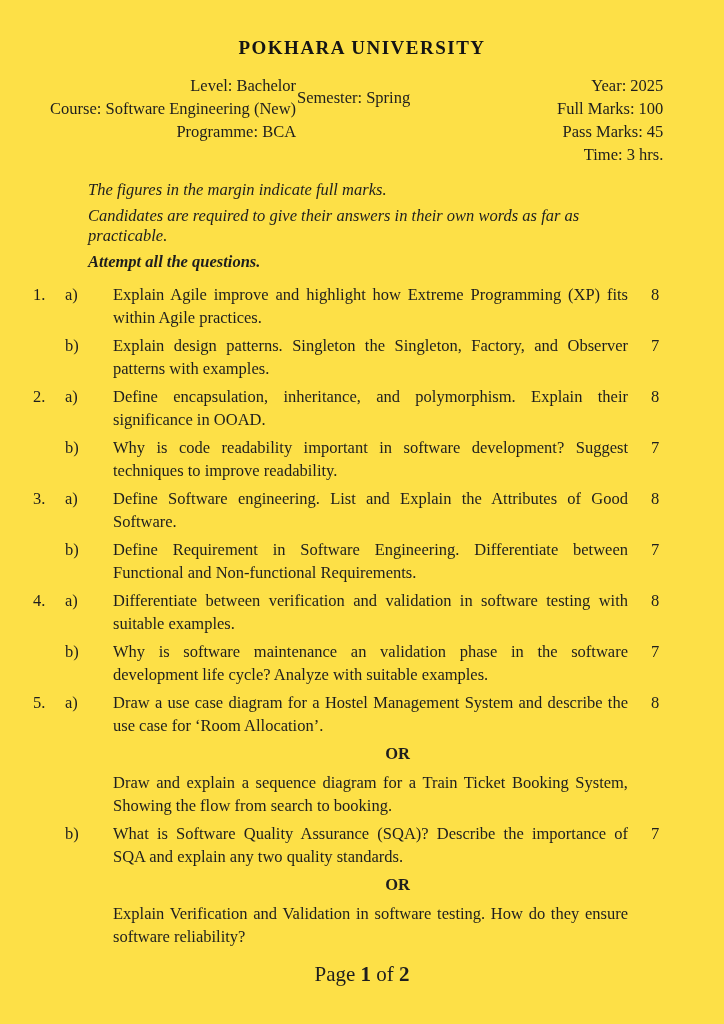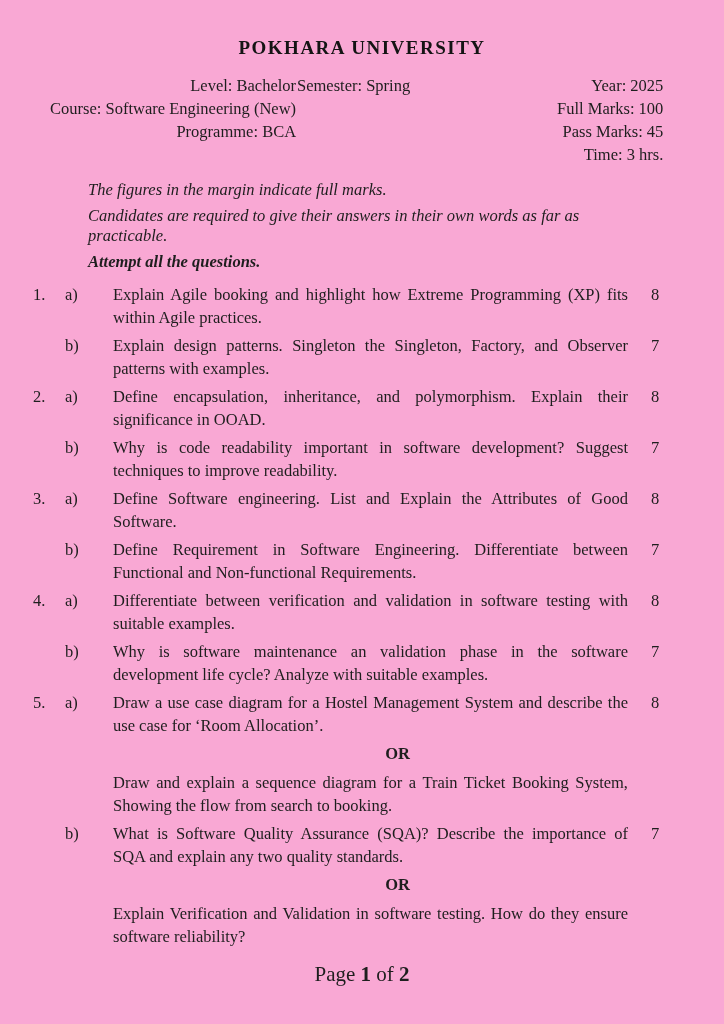--- a/index.html
+++ b/index.html
@@ -1,27 +1,27 @@
 <!DOCTYPE html>
 <html><head>
 <meta charset="utf-8">
 <style>
   html,body{margin:0;padding:0;background:#e8e8e8;}
   .page{
-    width:724px;height:1024px;position:relative;background:#f9a8d4;
+    width:724px;height:1024px;position:relative;background:#fde047;
     font-family:"Liberation Serif","DejaVu Serif",serif;color:#1e1e1e;
     margin:0 auto;overflow:hidden;
   }
   .title{
     margin:0;padding-top:36px;text-align:center;
     font-size:19px;font-weight:bold;letter-spacing:1.5px;line-height:24px;color:#141414;
   }
   .header{position:relative;margin-top:14px;height:94px;font-size:16.5px;line-height:23px;text-align:right;}
   .hdr-left{position:absolute;left:50px;top:0;}
-  .hdr-sem{position:absolute;left:297px;top:0;}
+  .hdr-sem{position:absolute;left:297px;top:12px;}
   .hdr-meta{position:absolute;left:530px;top:0;}
   .meta-row{white-space:nowrap;}
   .meta-label{display:inline-block;width:88px;}
   .instructions{margin:12px 42px 0 88px;width:530px;font-size:16.5px;line-height:20px;font-style:italic;}
   .inst{margin:0 0 6px 0;}
   .inst-bold{font-weight:bold;}
   .questions{margin-top:11px;font-size:16.5px;line-height:23px;}
   .q-row{display:flex;padding:0 42px 0 33px;margin-bottom:5px;}
   .q-num{width:32px;flex:none;}
   .q-letter{width:48px;flex:none;}
@@ -66,21 +66,21 @@
     <p class="inst">The figures in the margin indicate full marks.</p>
     <p class="inst">Candidates are required to give their answers in their own words as far as practicable.</p>
     <p class="inst inst-bold">Attempt all the questions.</p>
   </div>
 
   <div class="questions">
 
     <div class="q-row">
       <span class="q-num">1.</span>
       <span class="q-letter">a)</span>
-      <div class="q-text">Explain Agile booking and highlight how Extreme Programming (XP) fits within Agile practices.</div>
+      <div class="q-text">Explain Agile improve and highlight how Extreme Programming (XP) fits within Agile practices.</div>
       <span class="q-marks">8</span>
     </div>
     <div class="q-row">
       <span class="q-num"></span>
       <span class="q-letter">b)</span>
       <div class="q-text">Explain design patterns. Singleton the Singleton, Factory, and Observer patterns with examples.</div>
       <span class="q-marks">7</span>
     </div>
 
     <div class="q-row">

